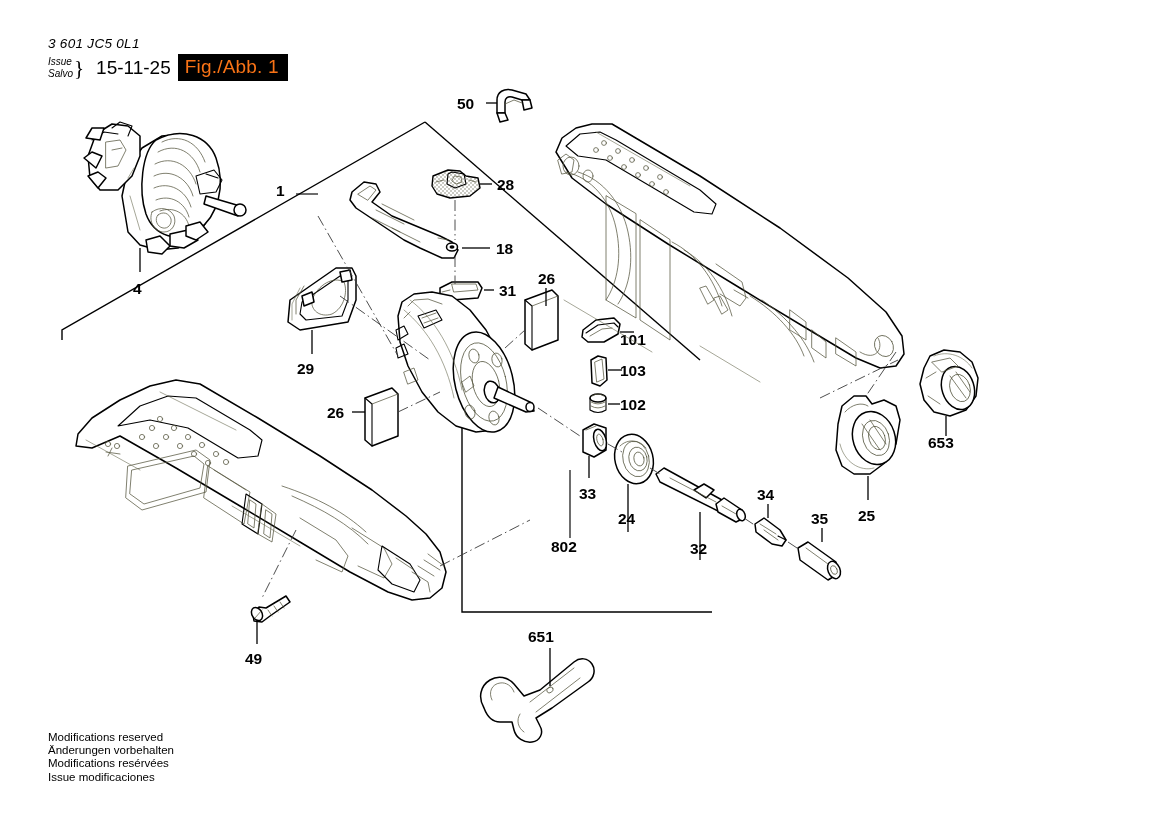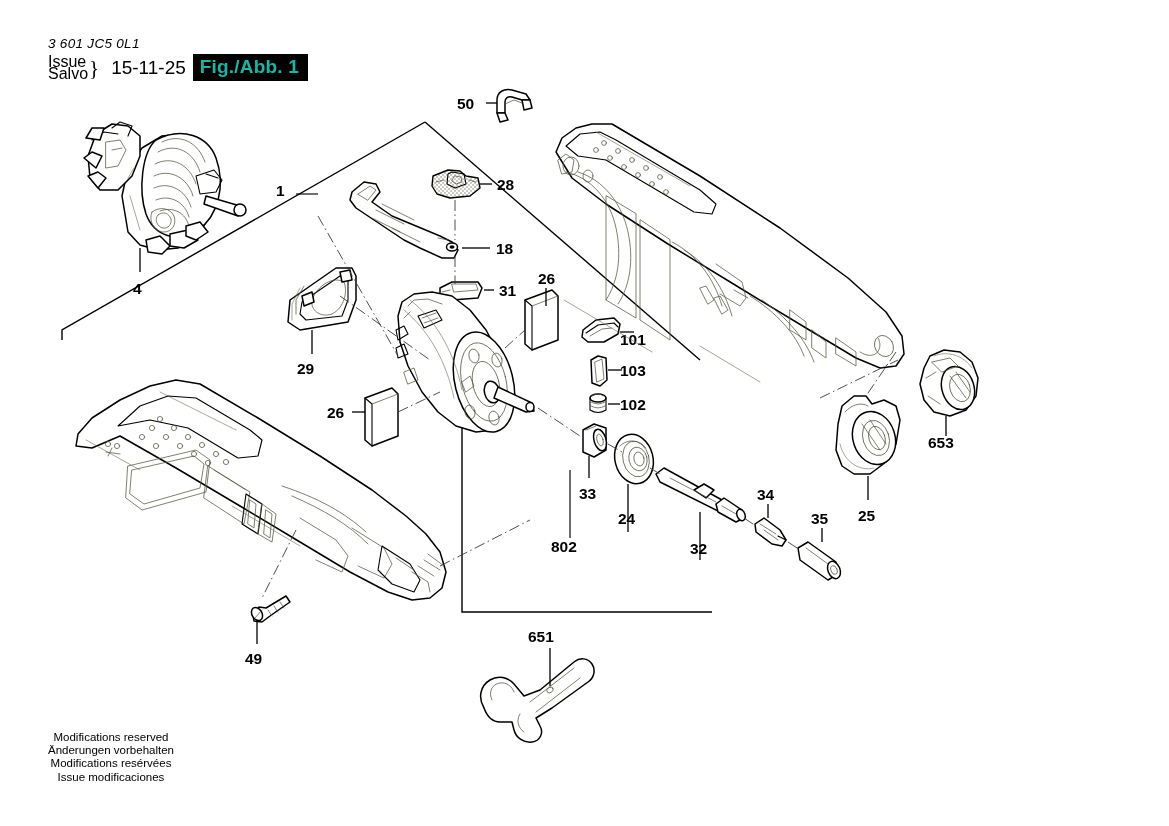--- a/index.html
+++ b/index.html
@@ -3,29 +3,29 @@
 <meta charset="utf-8">
 <style>
   html,body{margin:0;padding:0;background:#ffffff;}
   body{width:1169px;height:826px;position:relative;overflow:hidden;
        font-family:"Liberation Sans", sans-serif;color:#000;}
 
   
   #header{position:absolute;left:48px;top:36px;}
   #part-number{font-size:13.5px;letter-spacing:.3px;white-space:nowrap;font-style:italic;}
   #issue-row{display:flex;align-items:center;margin-top:3px;}
-  #issue-stack{font-size:16px;line-height:11.5px;}
+  #issue-stack{font-size:10px;line-height:11.5px;font-style:italic;}
   #brace{font-size:21px;line-height:20px;margin:0 2px 0 1px;
          font-family:"Liberation Serif",serif;}
   #issue-date{font-size:19px;margin-left:10px;margin-right:7px;white-space:nowrap;}
-  #fig-badge{background:#000;color:#14b8a6;font-size:19px;font-weight:bold;
+  #fig-badge{background:#000;color:#f97316;font-size:19px;font-weight:normal;
              padding:2px 9px 3px 7px;letter-spacing:.2px;white-space:nowrap;}
 
   
-  #footer{position:absolute;left:48px;top:731px;font-size:11.5px;line-height:13.2px;text-align:center;}
+  #footer{position:absolute;left:48px;top:731px;font-size:11.5px;line-height:13.2px;}
   #footer div{white-space:nowrap;}
 
   
   #drawing{position:absolute;left:0;top:0;width:1169px;height:826px;}
 
   .lbl{font-family:"Liberation Sans",sans-serif;font-weight:bold;font-size:15.5px;fill:#000;}
 
   
   .ol{fill:#fff;stroke:#000;stroke-width:1.5;stroke-linejoin:round;stroke-linecap:round;}
   .ol-t{fill:none;stroke:#000;stroke-width:1.1;stroke-linejoin:round;stroke-linecap:round;}

